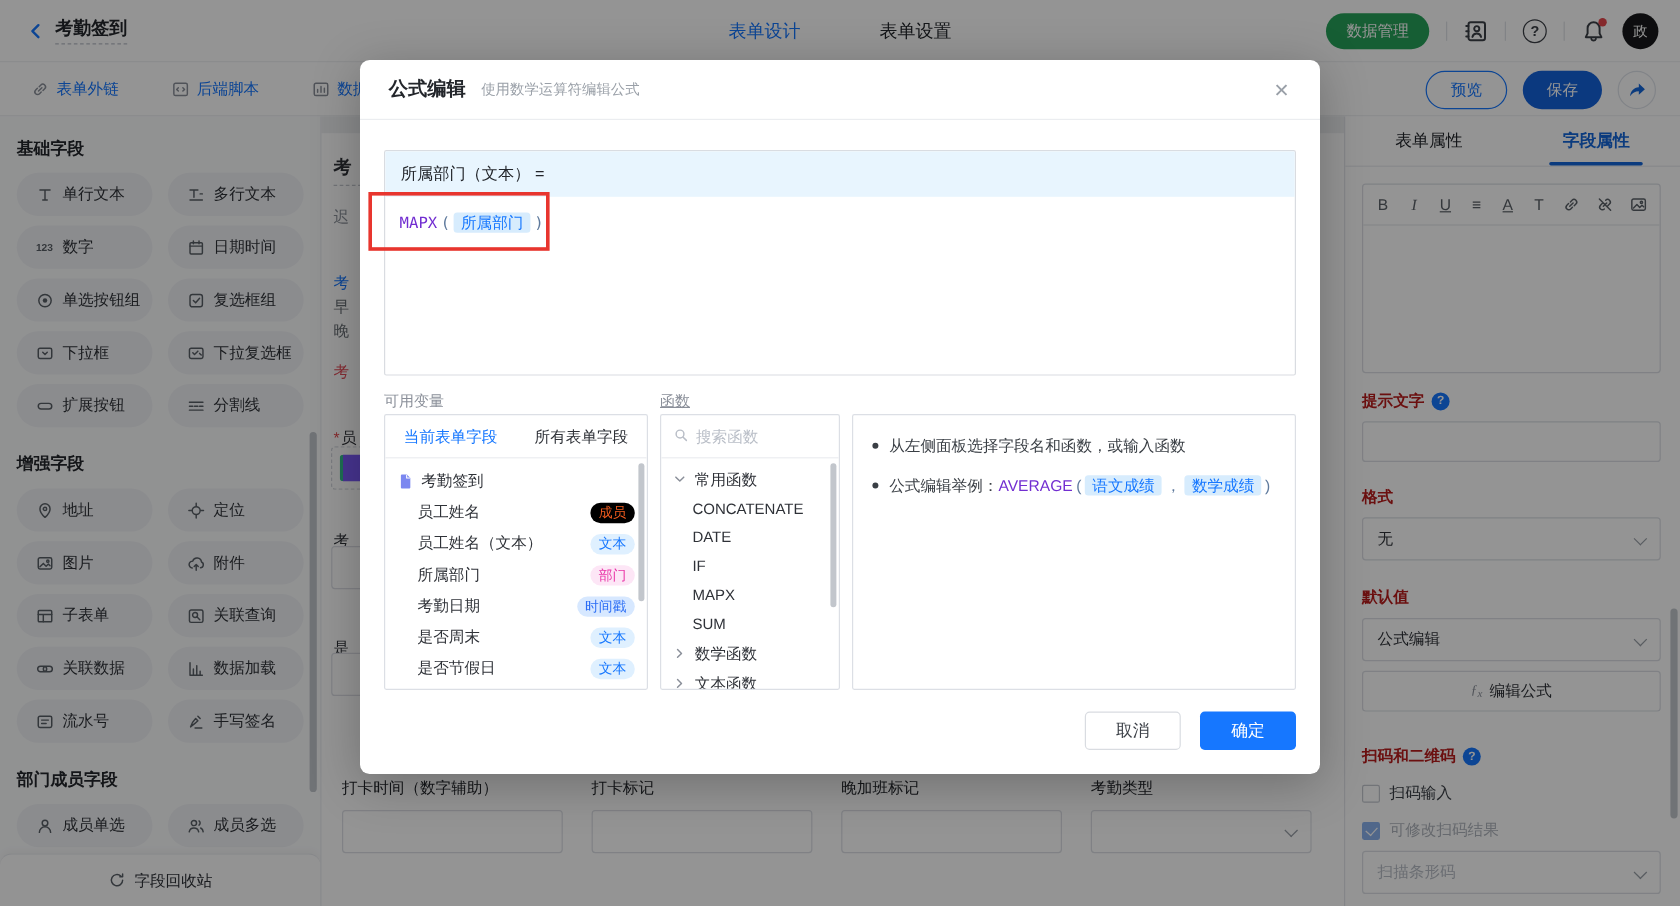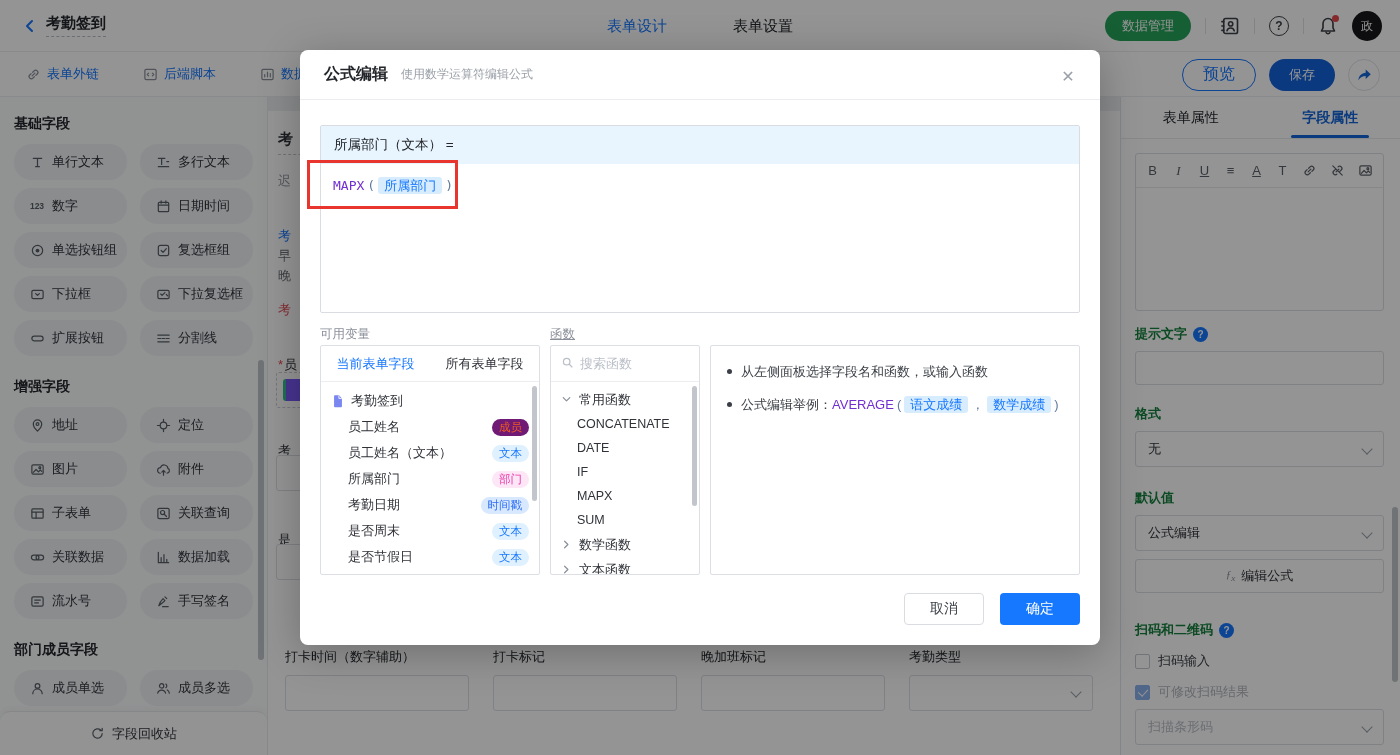--- a/index.html
+++ b/index.html
@@ -20,21 +20,21 @@
   .tb-ic { color:#3c4047; display:flex; cursor:pointer; position:relative; }
   .help-circ { width:20px; height:20px; border:1.4px solid #3c4047; border-radius:50%; display:flex; align-items:center; justify-content:center; font-size:12px; font-weight:700; color:#3c4047; }
   .bell-dot { position:absolute; right:-1px; top:-1px; width:7px; height:7px; border-radius:50%; background:#e5484d; }
   .avatar { width:30px; height:30px; border-radius:50%; background:#17181a; color:#fff; font-size:12px; display:flex; align-items:center; justify-content:center; cursor:pointer; }
 
   
   .toolbar2 { position:absolute; left:0; top:52px; right:0; height:45px; background:#fff; border-bottom:1px solid #eceef1; display:flex; align-items:center; }
   .tb2-left { display:flex; align-items:center; gap:44px; margin-left:26px; }
   .tb2-item { display:flex; align-items:center; gap:6px; color:#1677ff; font-size:13px; cursor:pointer; white-space:nowrap; }
   .tb2-right { position:absolute; right:20px; top:0; height:45px; display:flex; align-items:center; gap:13px; }
-  .btn-preview { height:32px; padding:0 20px; border:1px solid #1677ff; color:#1677ff; background:#fff; border-radius:16px; font-size:16px; display:flex; align-items:center; cursor:pointer; }
+  .btn-preview { height:32px; padding:0 20px; border:1px solid #1677ff; color:#1677ff; background:#fff; border-radius:16px; font-size:13px; display:flex; align-items:center; cursor:pointer; }
   .btn-save { height:32px; padding:0 20px; background:#1462db; color:#fff; border-radius:16px; font-size:13px; display:flex; align-items:center; cursor:pointer; }
   .btn-share { width:32px; height:32px; border-radius:50%; background:#fff; border:1px solid #dfe3ea; display:flex; align-items:center; justify-content:center; cursor:pointer; }
 
   
   .sidebar { position:absolute; left:0; top:97px; bottom:0; width:268px; background:#fafbfc; border-right:1px solid #e8eaee; padding:18px 14px 0 14px; overflow:hidden; }
   .side-sec-title { font-size:14px; font-weight:700; color:#23262b; margin-bottom:11px; }
   .side-grid { display:grid; grid-template-columns:1fr 1fr; gap:8px 13px; margin-bottom:22px; }
   .pill { height:36px; border-radius:18px; background:#eff1f4; display:flex; align-items:center; gap:7px; padding:0 0 0 15px; font-size:13px; color:#2f3238; cursor:grab; overflow:hidden; white-space:nowrap; }
   .pill .p-ic { color:#595f66; display:flex; flex:none; width:16px; justify-content:center; }
   .pill .p-num { font-size:8.5px; font-weight:700; color:#595f66; letter-spacing:0; }
@@ -74,21 +74,21 @@
   .props-tab { flex:1; display:flex; align-items:center; justify-content:center; font-size:14px; color:#23262b; cursor:pointer; position:relative; }
   .props-tab.active { color:#1366d9; font-weight:600; }
   .props-tab.active::after { content:""; position:absolute; bottom:0; left:50%; transform:translateX(-50%); width:78px; height:3px; background:#1366d9; border-radius:2px; }
   .props-body { padding:14px 16px 0 14px; }
   .rt-box { border:1px solid #dcdfe5; border-radius:3px; height:158px; }
   .rt-toolbar { height:34px; border-bottom:1px solid #e6e8ec; display:flex; align-items:center; justify-content:space-between; padding:0 10px; color:#5b6168; }
   .rt-i { font-size:13px; cursor:pointer; display:flex; align-items:center; min-width:13px; justify-content:center; }
   .rt-i.it { font-style:italic; font-family:"Liberation Serif",serif; }
   .rt-i.un { text-decoration:underline; }
   .rt-i.co { text-decoration:underline; text-decoration-color:#5b6168; }
-  .prop-label { font-size:13px; font-weight:700; color:#15803d; margin-top:14px; display:flex; align-items:center; gap:6px; }
+  .prop-label { font-size:13px; font-weight:700; color:#b91c1c; margin-top:14px; display:flex; align-items:center; gap:6px; }
   .q-badge { width:15px; height:15px; border-radius:50%; background:#1677ff; color:#fff; font-size:10px; font-weight:700; display:flex; align-items:center; justify-content:center; }
   .q-badge::before { content:"?"; }
   .prop-input { margin-top:8px; height:34px; border:1px solid #dcdfe5; border-radius:3px; background:#fff; width:100%; }
   .prop-select { margin-top:8px; height:36px; border:1px solid #dcdfe5; border-radius:3px; background:#fff; display:flex; align-items:center; justify-content:space-between; padding:0 12px; font-size:13px; color:#2f3238; cursor:pointer; }
   .prop-select.disabled { color:#b8bdc6; cursor:default; }
   .mt20 { margin-top:20px; } .mt22 { margin-top:22px; } .mt28 { margin-top:28px; }
   .fx-btn { margin-top:8px; height:34px; border:1px solid #dcdfe5; border-radius:3px; background:#fff; width:100%; display:flex; align-items:center; justify-content:center; gap:6px; font-size:13px; color:#2f3238; cursor:pointer; }
   .fx-glyph { font-family:"Liberation Serif",serif; font-style:italic; color:#8a8f99; font-size:11px; }
   .cb-row { display:flex; align-items:center; gap:8px; margin-top:13px; font-size:13px; color:#3c4047; cursor:pointer; }
   .cb { width:15px; height:15px; border:1px solid #c4c8cf; border-radius:2px; background:#fff; flex:none; }
@@ -121,21 +121,21 @@
   .p-fns  { left:250px; width:150px; height:230px; }
   .p-tips { left:410px; width:370px; height:230px; }
   .var-tabs { display:flex; height:36px; border-bottom:1px solid #ebedf0; }
   .var-tab { flex:1; display:flex; align-items:center; justify-content:center; font-size:13px; color:#2f3238; cursor:pointer; }
   .var-tab.active { color:#1677ff; }
   .tree-row { height:26px; display:flex; align-items:center; padding:0 10px; cursor:pointer;gap:40px; }
   .tree-row.root { margin-top:6px; gap:6px; }
   .tree-row.child { padding-left:27px; justify-content:space-between; }
   .tree-name { font-size:13px; color:#2f3238; white-space:nowrap; }
   .badge { font-size:11.5px; padding:1px 7px; border-radius:9px; white-space:nowrap; }
-  .badge.member { color:#f25b1e; background:#701a75; }
+  .badge.member { color:#f25b1e; background:#000000; }
   .badge.text { color:#1677ff; background:#dff0ff; }
   .badge.dept { color:#e935a7; background:#fde6f6; }
   .badge.timestamp { color:#2b6df5; background:#d7e8ff; }
   .mini-scroll { position:absolute; right:2px; width:5px; border-radius:3px; background:#c2c6cc; }
   .vs1 { top:40px; height:115px; } .vs2 { top:40px; height:120px; }
   .fn-search { height:36px; border-bottom:1px solid #ebedf0; display:flex; align-items:center; gap:6px; padding:0 10px; color:#b9bec7; }
   .fn-search input { border:none; outline:none; width:100px; font-size:13px; color:#2f3238; font-family:inherit; }
   .fn-search input::placeholder { color:#b9bec7; }
   .fn-group { height:25px; display:flex; align-items:center; gap:5px; padding:0 8px; font-size:13px; color:#2f3238; cursor:pointer;font-family:Liberation Mono, monospace; }
   .fn-group:first-of-type { margin-top:5px; }

